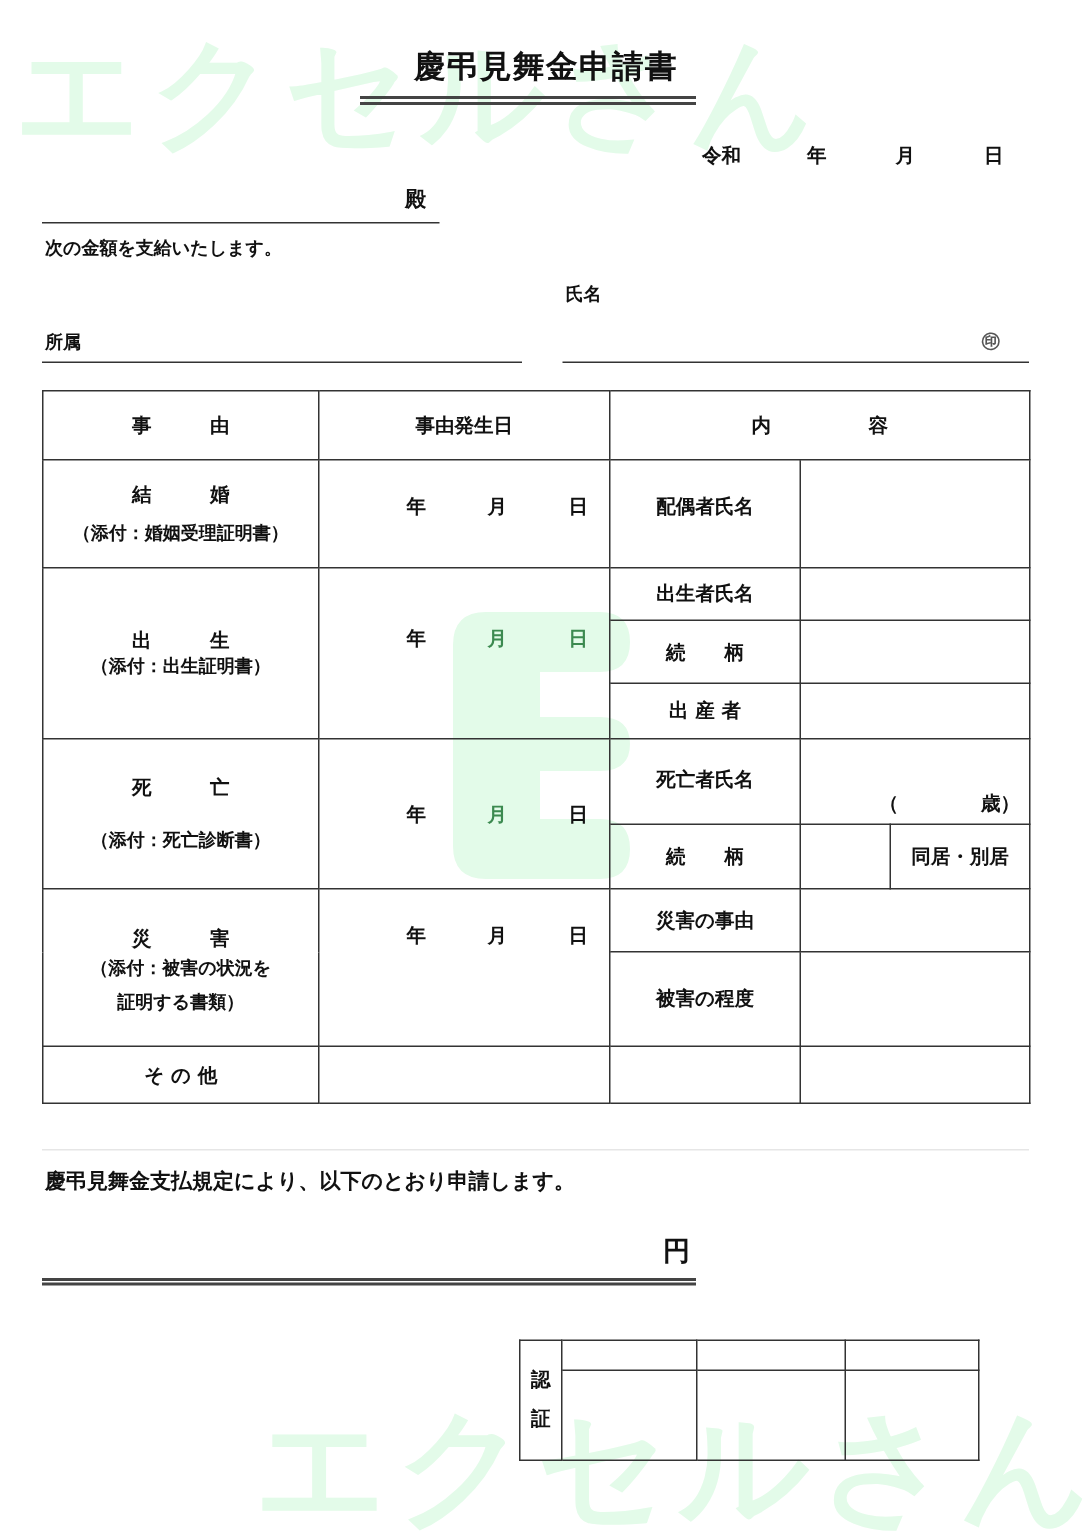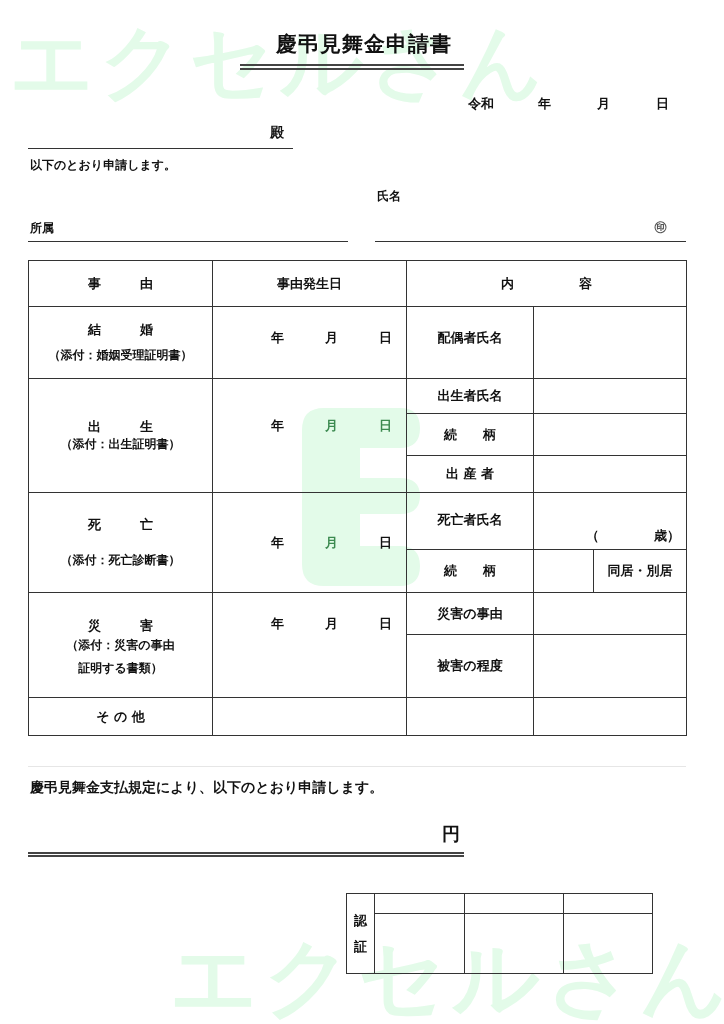--- a/index.html
+++ b/index.html
@@ -37,21 +37,21 @@
 <div class="dbl z" style="left:240px;top:64px;width:224px;"></div>
 
 <div class="txt z" style="left:468px;top:95px;">令和</div>
 <div class="txt z" style="left:538px;top:95px;">年</div>
 <div class="txt z" style="left:597px;top:95px;">月</div>
 <div class="txt z" style="left:656px;top:95px;">日</div>
 
 <div class="txt z" style="left:270px;top:124px;font-size:14px;">殿</div>
 <div class="line z" style="left:28px;top:148px;width:265px;"></div>
 
-<div class="txt z" style="left:30px;top:157px;font-size:12px;">以下のとおり申請します。</div>
+<div class="txt z" style="left:30px;top:157px;font-size:12px;">次の金額を支給いたします。</div>
 
 <div class="txt z" style="left:30px;top:188px;font-size:12px;margin-top:32px;">所属</div>
 <div class="txt z" style="left:377px;top:188px;font-size:12px;">氏名</div>
 <div class="txt z" style="left:654px;top:218px;font-size:13px;color:#555;">㊞</div>
 <div class="line z" style="left:28px;top:241px;width:320px;"></div>
 <div class="line z" style="left:375px;top:241px;width:311px;"></div>
 
 <table class="main">
   <colgroup>
       <col style="width:184px">
@@ -129,21 +129,21 @@
   </tr>
   <tr style="height:43px">
     <td>続　　柄</td>
     <td></td>
     <td>同居・別居</td>
   </tr>
 
   <tr style="height:42px">
     <td rowspan="2" style="vertical-align:top;padding-top:24px">
       <div style="margin-bottom:2px">災　　　害</div>
-      <div style="font-size:12px;margin-bottom:6px">（添付：災害の事由</div>
+      <div style="font-size:12px;margin-bottom:6px">（添付：被害の状況を</div>
       <div style="font-size:12px">証明する書類）</div>
     </td>
     <td rowspan="2" style="vertical-align:top;padding-top:22px">
       <div class="date">
             <span>年</span>
             <span>月</span>
             <span>日</span>
           </div>
     </td>
     <td>災害の事由</td>

